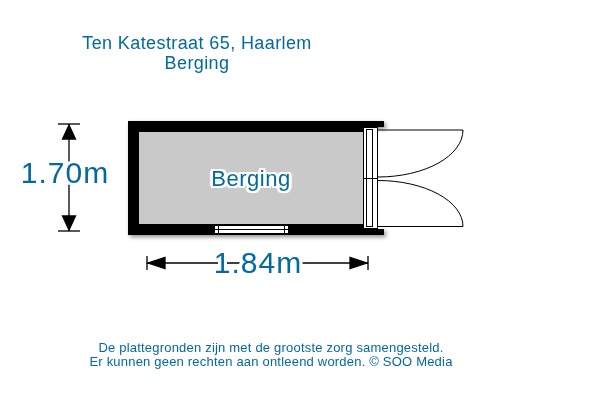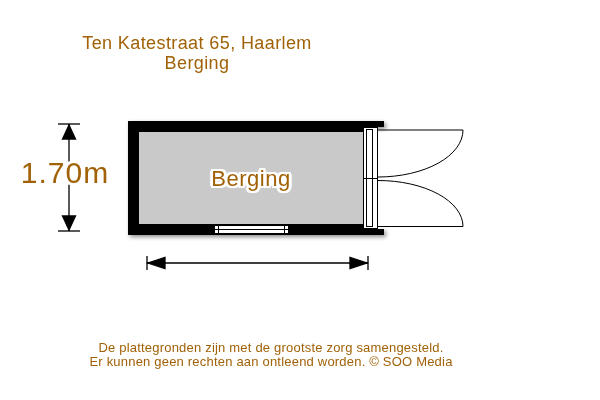--- a/index.html
+++ b/index.html
@@ -21,21 +21,21 @@
     left: 0;
     top: 0;
   }
   .walls-shadow {
     filter: drop-shadow(2.5px 2.5px 2px rgba(0,0,0,0.45));
   }
   .label {
     position: absolute;
     transform: translate(-50%, -50%);
     white-space: nowrap;
-    color: #a16207;
+    color: #0369a1;
     text-align: center;
   }
   .title-line {
     font-size: 18px;
     letter-spacing: 0.4px;
   }
   .room-label {
     font-size: 22px;
     letter-spacing: 0.5px;
     text-shadow:
@@ -106,17 +106,18 @@
       <line x1="147" y1="256" x2="147" y2="270"></line>
       <line x1="368" y1="256" x2="368" y2="270"></line>
       <polygon points="165,257.5 165,268.5 148,263"></polygon>
       <polygon points="350,257.5 350,268.5 367,263"></polygon>
     </g>
   </svg>
 
   <div class="label room-label" style="left:251px; top:179px;">Berging</div>
 
   <div class="label dim-label" style="left:65px; top:173px;">1.70m</div>
+  <div class="label dim-label" style="left:258px; top:263px;">1.84m</div>
 
   <div class="label footer-line" style="left:271px; top:347px;">De plattegronden zijn met de grootste zorg samengesteld.</div>
   <div class="label footer-line" style="left:271px; top:361px;">Er kunnen geen rechten aan ontleend worden. © SOO Media</div>
 
 </div>
 
 </body></html>

